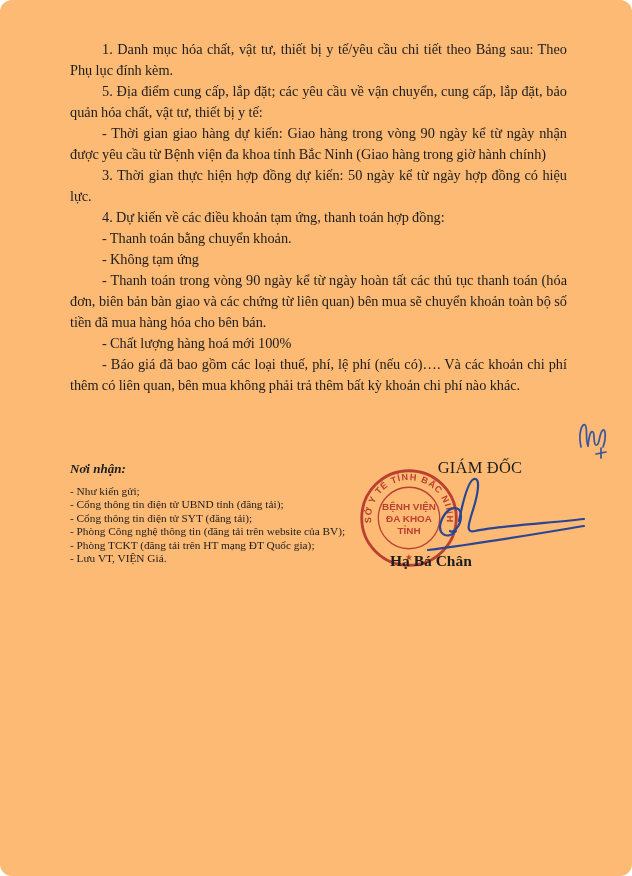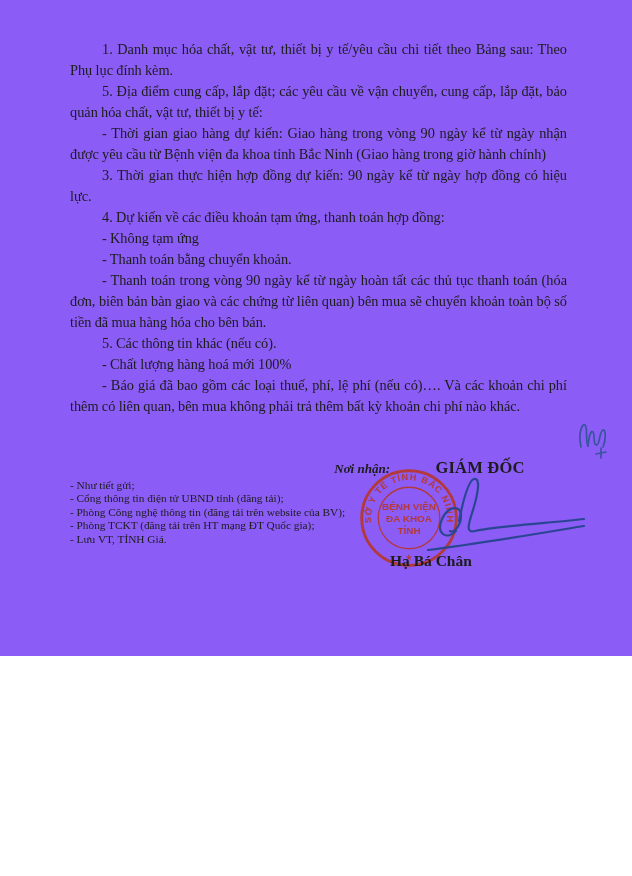--- a/index.html
+++ b/index.html
@@ -1,77 +1,77 @@
 <!DOCTYPE html>
 <html lang="vi"><head>
 <meta charset="utf-8">
 <style>
   html,body{margin:0;padding:0;background:#ffffff;}
   .page{
-    position:relative;width:632px;height:656px;background:#8b5cf6;
-    font-family:"Liberation Serif", serif;color:#1c1c1c;overflow:hidden;
+    position:relative;width:632px;height:876px;background:#fdba74;
+    font-family:"Liberation Serif", serif;color:#1c1c1c;overflow:hidden;border-radius:12px;
   }
   .body-text{
     position:absolute;left:70px;top:39px;width:497px;
     font-size:14.3px;line-height:21px;text-align:justify;word-spacing:-0.3px;
   }
   .body-text p{margin:0;text-indent:32px;}
   .paraph{position:absolute;left:576px;top:420px;z-index:4;}
   .recipients{position:absolute;left:70px;top:461px;width:320px;}
-  .recipients-heading{font-size:13px;font-weight:bold;font-style:italic;margin-bottom:2px;text-align:right;}
+  .recipients-heading{font-size:13px;font-weight:bold;font-style:italic;margin-bottom:8px;}
   .recipients-item{font-size:11.3px;line-height:13.4px;}
   .sign-title{
     position:absolute;left:390px;top:458px;width:180px;text-align:center;
-    font-size:16.5px;font-weight:bold;letter-spacing:0.2px;z-index:1;
+    font-size:16.5px;font-weight:normal;letter-spacing:0.2px;z-index:1;
   }
   .stamp{position:absolute;left:357px;top:466px;width:104px;height:104px;opacity:0.93;z-index:2;}
   .stamp text{font-family:"Liberation Sans", sans-serif;font-weight:bold;}
   .signature-ink{position:absolute;left:426px;top:469px;z-index:3;}
   .sign-name{
     position:absolute;left:390px;top:552px;width:180px;text-align:left;
     font-size:15.5px;font-weight:bold;z-index:4;font-family:Liberation Serif, serif;
   }
 </style>
 </head>
 <body>
 
 <div class="page">
 
   <div class="body-text">
     <p>1. Danh mục hóa chất, vật tư, thiết bị y tế/yêu cầu chi tiết theo Bảng sau: Theo Phụ lục đính kèm.</p>
     <p>5. Địa điểm cung cấp, lắp đặt; các yêu cầu về vận chuyển, cung cấp, lắp đặt, bảo quản hóa chất, vật tư, thiết bị y tế:</p>
     <p>- Thời gian giao hàng dự kiến: Giao hàng trong vòng 90 ngày kể từ ngày nhận được yêu cầu từ Bệnh viện đa khoa tỉnh Bắc Ninh (Giao hàng trong giờ hành chính)</p>
-    <p>3. Thời gian thực hiện hợp đồng dự kiến: 90 ngày kể từ ngày hợp đồng có hiệu lực.</p>
+    <p>3. Thời gian thực hiện hợp đồng dự kiến: 50 ngày kể từ ngày hợp đồng có hiệu lực.</p>
     <p>4. Dự kiến về các điều khoản tạm ứng, thanh toán hợp đồng:</p>
+    <p>- Thanh toán bằng chuyển khoản.</p>
     <p>-  Không tạm ứng</p>
-    <p>- Thanh toán bằng chuyển khoản.</p>
     <p>- Thanh toán trong vòng 90 ngày kể từ ngày hoàn tất các thủ tục thanh toán (hóa đơn, biên bản bàn giao và các chứng từ liên quan) bên mua sẽ chuyển khoản toàn bộ số tiền đã mua hàng hóa cho bên bán.</p>
-    <p>5. Các thông tin khác (nếu có).</p>
     <p>- Chất lượng hàng hoá mới 100%</p>
     <p>- Báo giá đã bao gồm các loại thuế, phí, lệ phí (nếu có)…. Và các khoản chi phí thêm có liên quan, bên mua không phải trả thêm bất kỳ khoản chi phí nào khác.</p>
   </div>
 
   <span class="paraph">
     <svg width="36" height="42" viewBox="0 0 36 42" fill="none">
       <g stroke="#39549f" stroke-width="1.7" stroke-linecap="round" fill="none">
         <path d="M5 27 C 2 13, 6 3, 9 5 C 12 7, 9 19, 12 26"></path>
         <path d="M12 26 C 13 15, 15 10, 17 12 C 19 14, 17 24, 20 25 C 24 26, 23 12, 27 10 C 30 9, 30 20, 27 27"></path>
         <path d="M25 28 L 25 38"></path>
         <path d="M20 34 L 30 32"></path>
       </g>
     </svg>
   </span>
 
   <div class="recipients">
     <div class="recipients-heading">Nơi nhận:</div>
-    <div class="recipients-item">- Như tiết gửi;</div>
+    <div class="recipients-item">- Như kiến gửi;</div>
     <div class="recipients-item">- Cổng thông tin điện tử UBND tỉnh (đăng tải);</div>
+    <div class="recipients-item">- Cổng thông tin điện tử SYT (đăng tải);</div>
     <div class="recipients-item">- Phòng Công nghệ thông tin (đăng tải trên website của BV);</div>
     <div class="recipients-item">- Phòng TCKT (đăng tải trên HT mạng ĐT Quốc gia);</div>
-    <div class="recipients-item">- Lưu VT, TỈNH Giá.</div>
+    <div class="recipients-item">- Lưu VT, VIỆN Giá.</div>
   </div>
 
   <div class="sign-title">GIÁM ĐỐC</div>
 
   <div class="stamp">
     <svg width="104" height="104" viewBox="0 0 110 110">
       <circle cx="55" cy="55" r="50" fill="none" stroke="#b5372e" stroke-width="3"></circle>
       <circle cx="55" cy="55" r="32.5" fill="none" stroke="#b5372e" stroke-width="1.4"></circle>
       <defs>
         <path id="ringPath" d="M 20.4 75 A 40 40 0 1 1 89.6 75" fill="none"></path>

